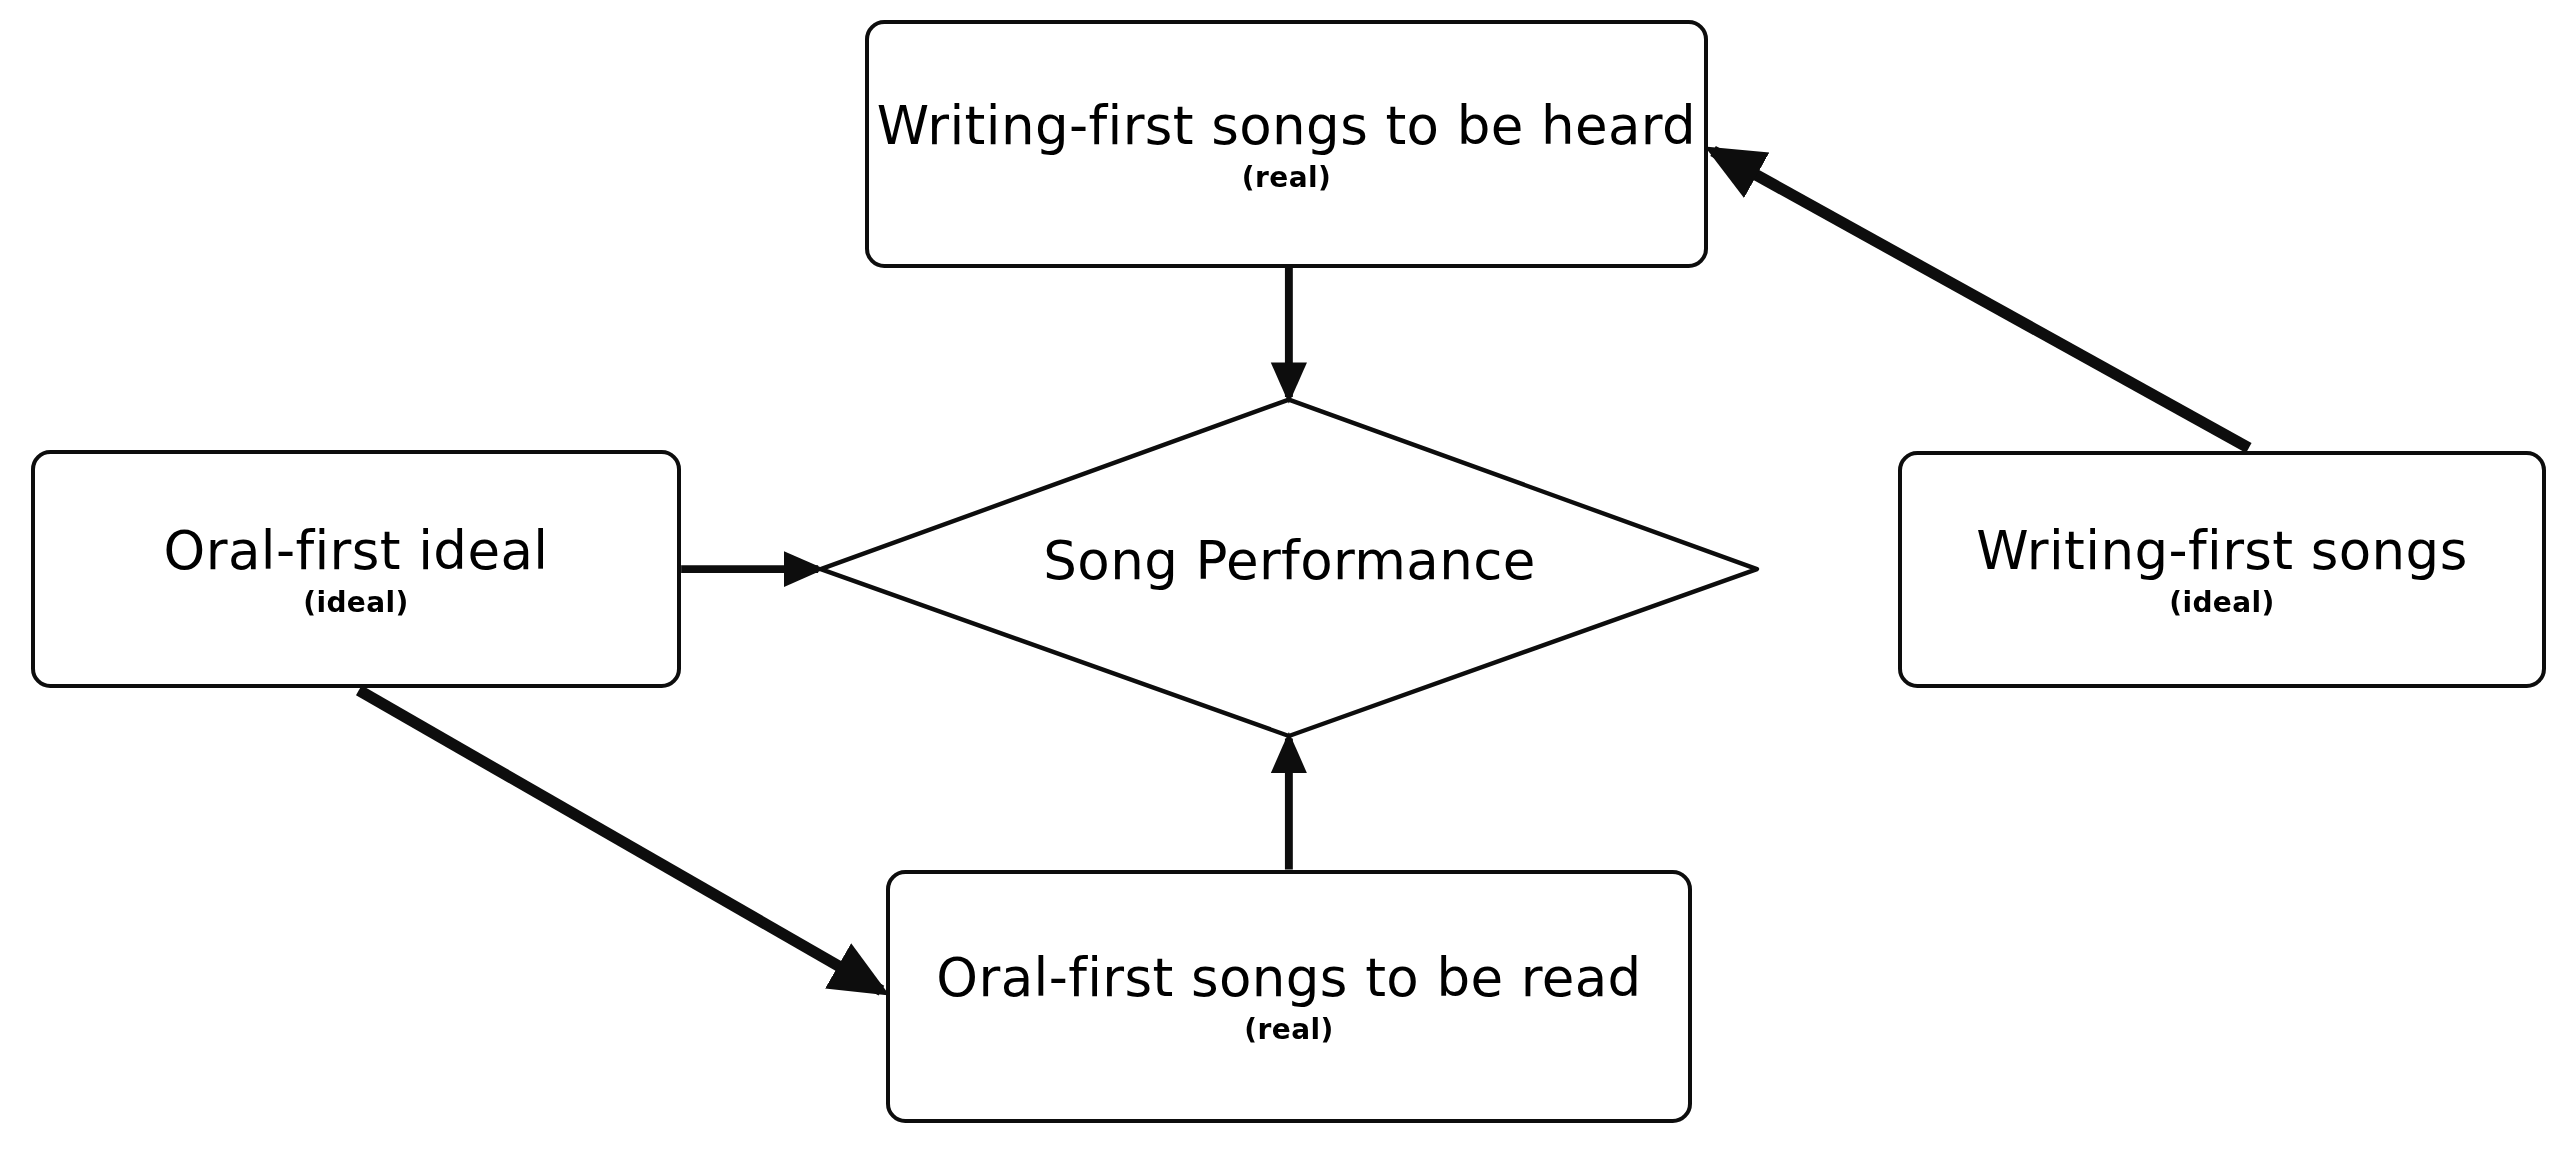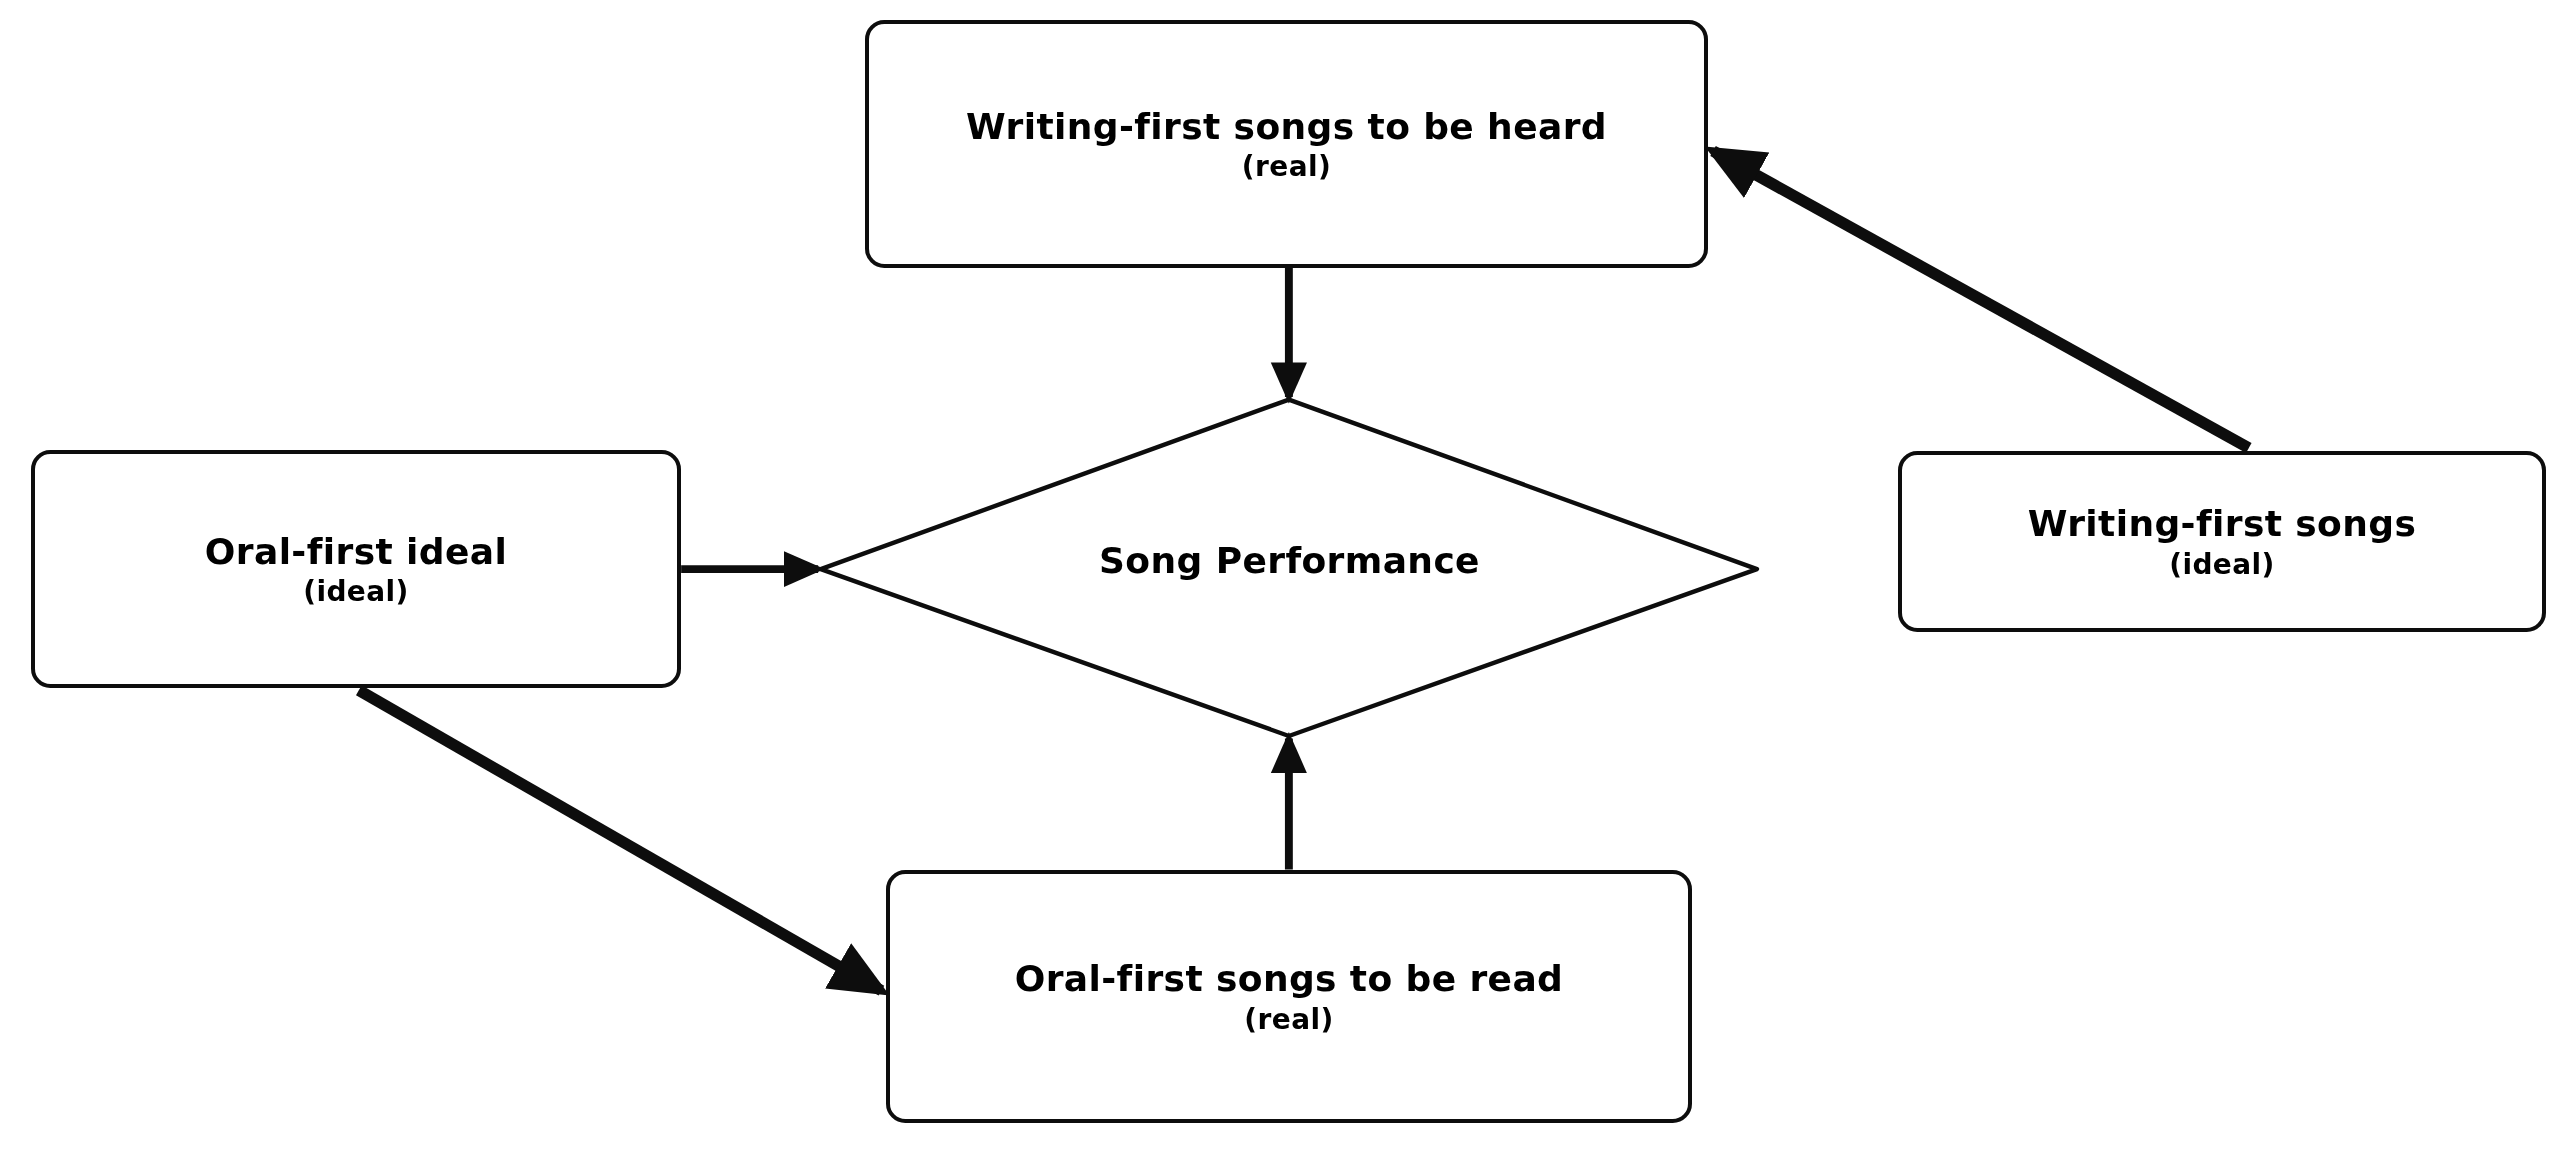--- a/index.html
+++ b/index.html
@@ -33,37 +33,37 @@
     justify-content: center;
     text-align: center;
     color: #000000;
   }
   .box {
     background: #ffffff;
     border: 4.4px solid #0d0d0d;
     border-radius: 19.3px;
   }
   .node .line1 {
-    font-size: 36px;
-    font-weight: 700;
+    font-size: 53px;
+    font-weight: 400;
     letter-spacing: 0.4px;
     line-height: 1.26;
     white-space: nowrap;
   }
   .node .line2 {
     font-size: 28px;
     font-weight: 700;
     letter-spacing: 0.4px;
     line-height: 1.26;
     white-space: nowrap;
   }
   
   #node-top     { left: 865px;  top: 20px;   width: 843px; height: 248px; }
   #node-left    { left: 31px;   top: 450px;  width: 650px; height: 238px; }
-  #node-right   { left: 1898px; top: 451px;  width: 648px; height: 181px; }
+  #node-right   { left: 1898px; top: 451px;  width: 648px; height: 237px; }
   #node-bottom  { left: 886px; top: 870px;  width: 806px; height: 253px; }
 
   #node-diamond {
     left: 821px;
     top: 400px;
     width: 937px;
     height: 336px;
     background: transparent;
     border: none;
   }

